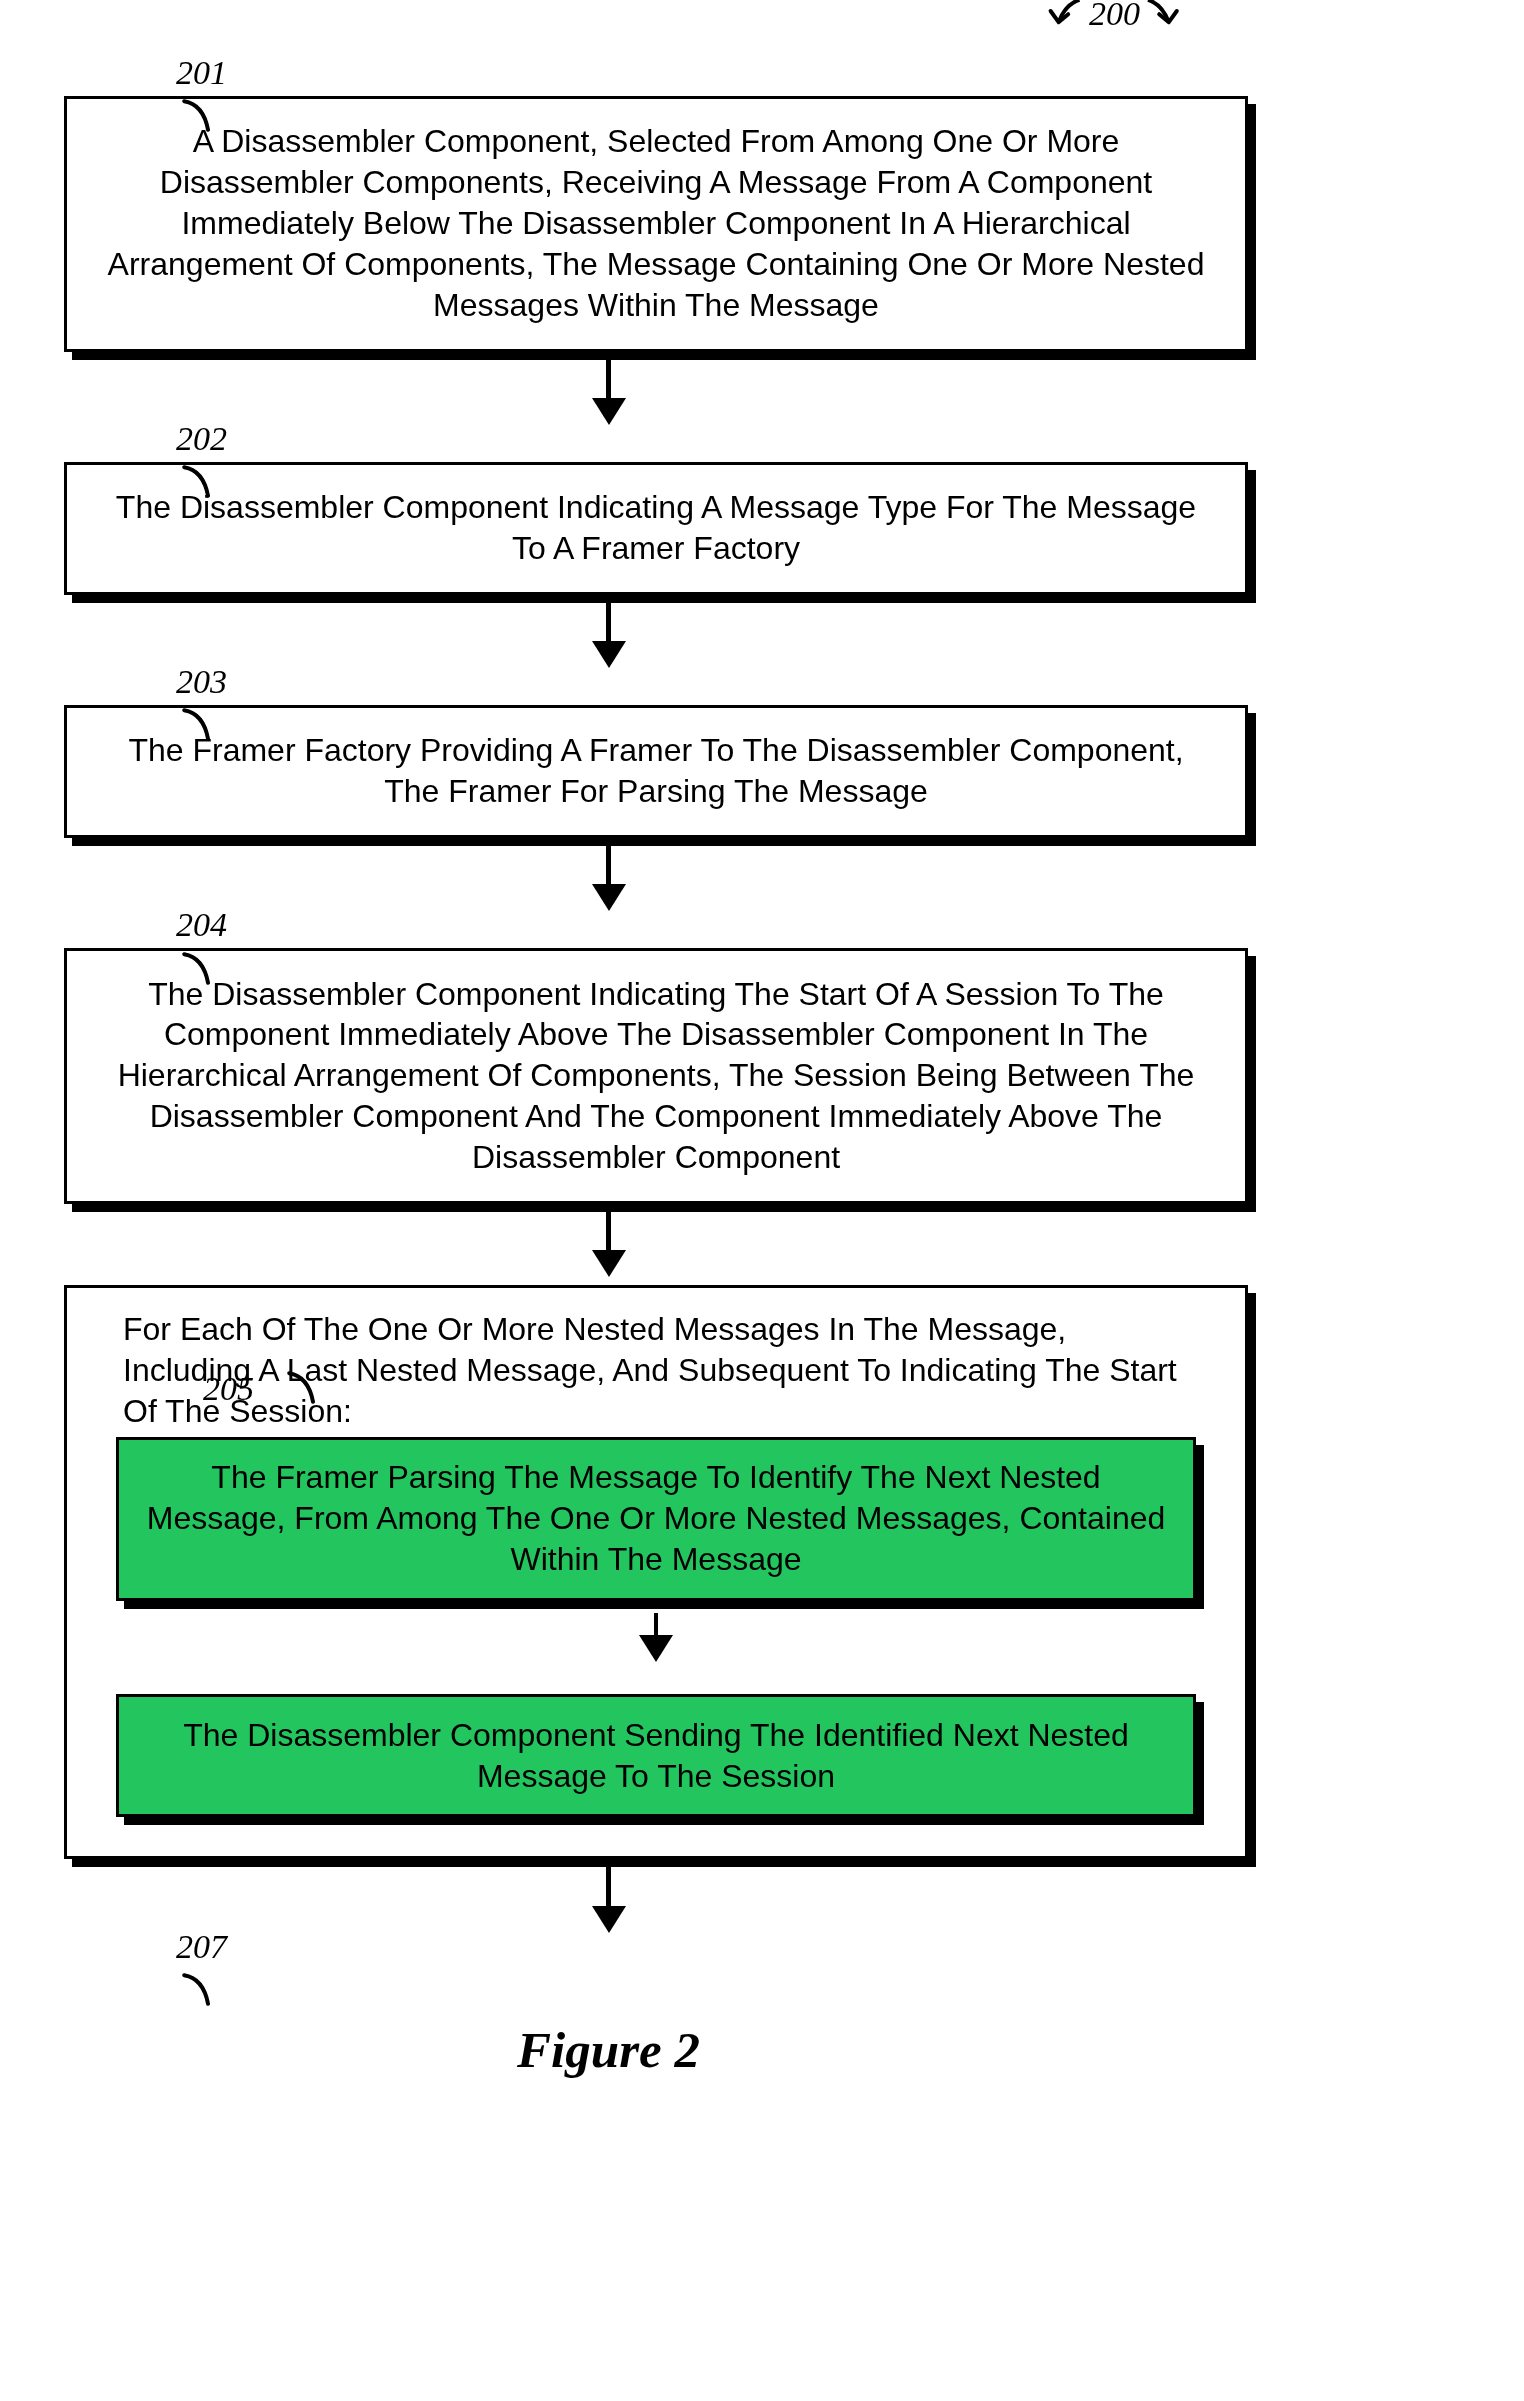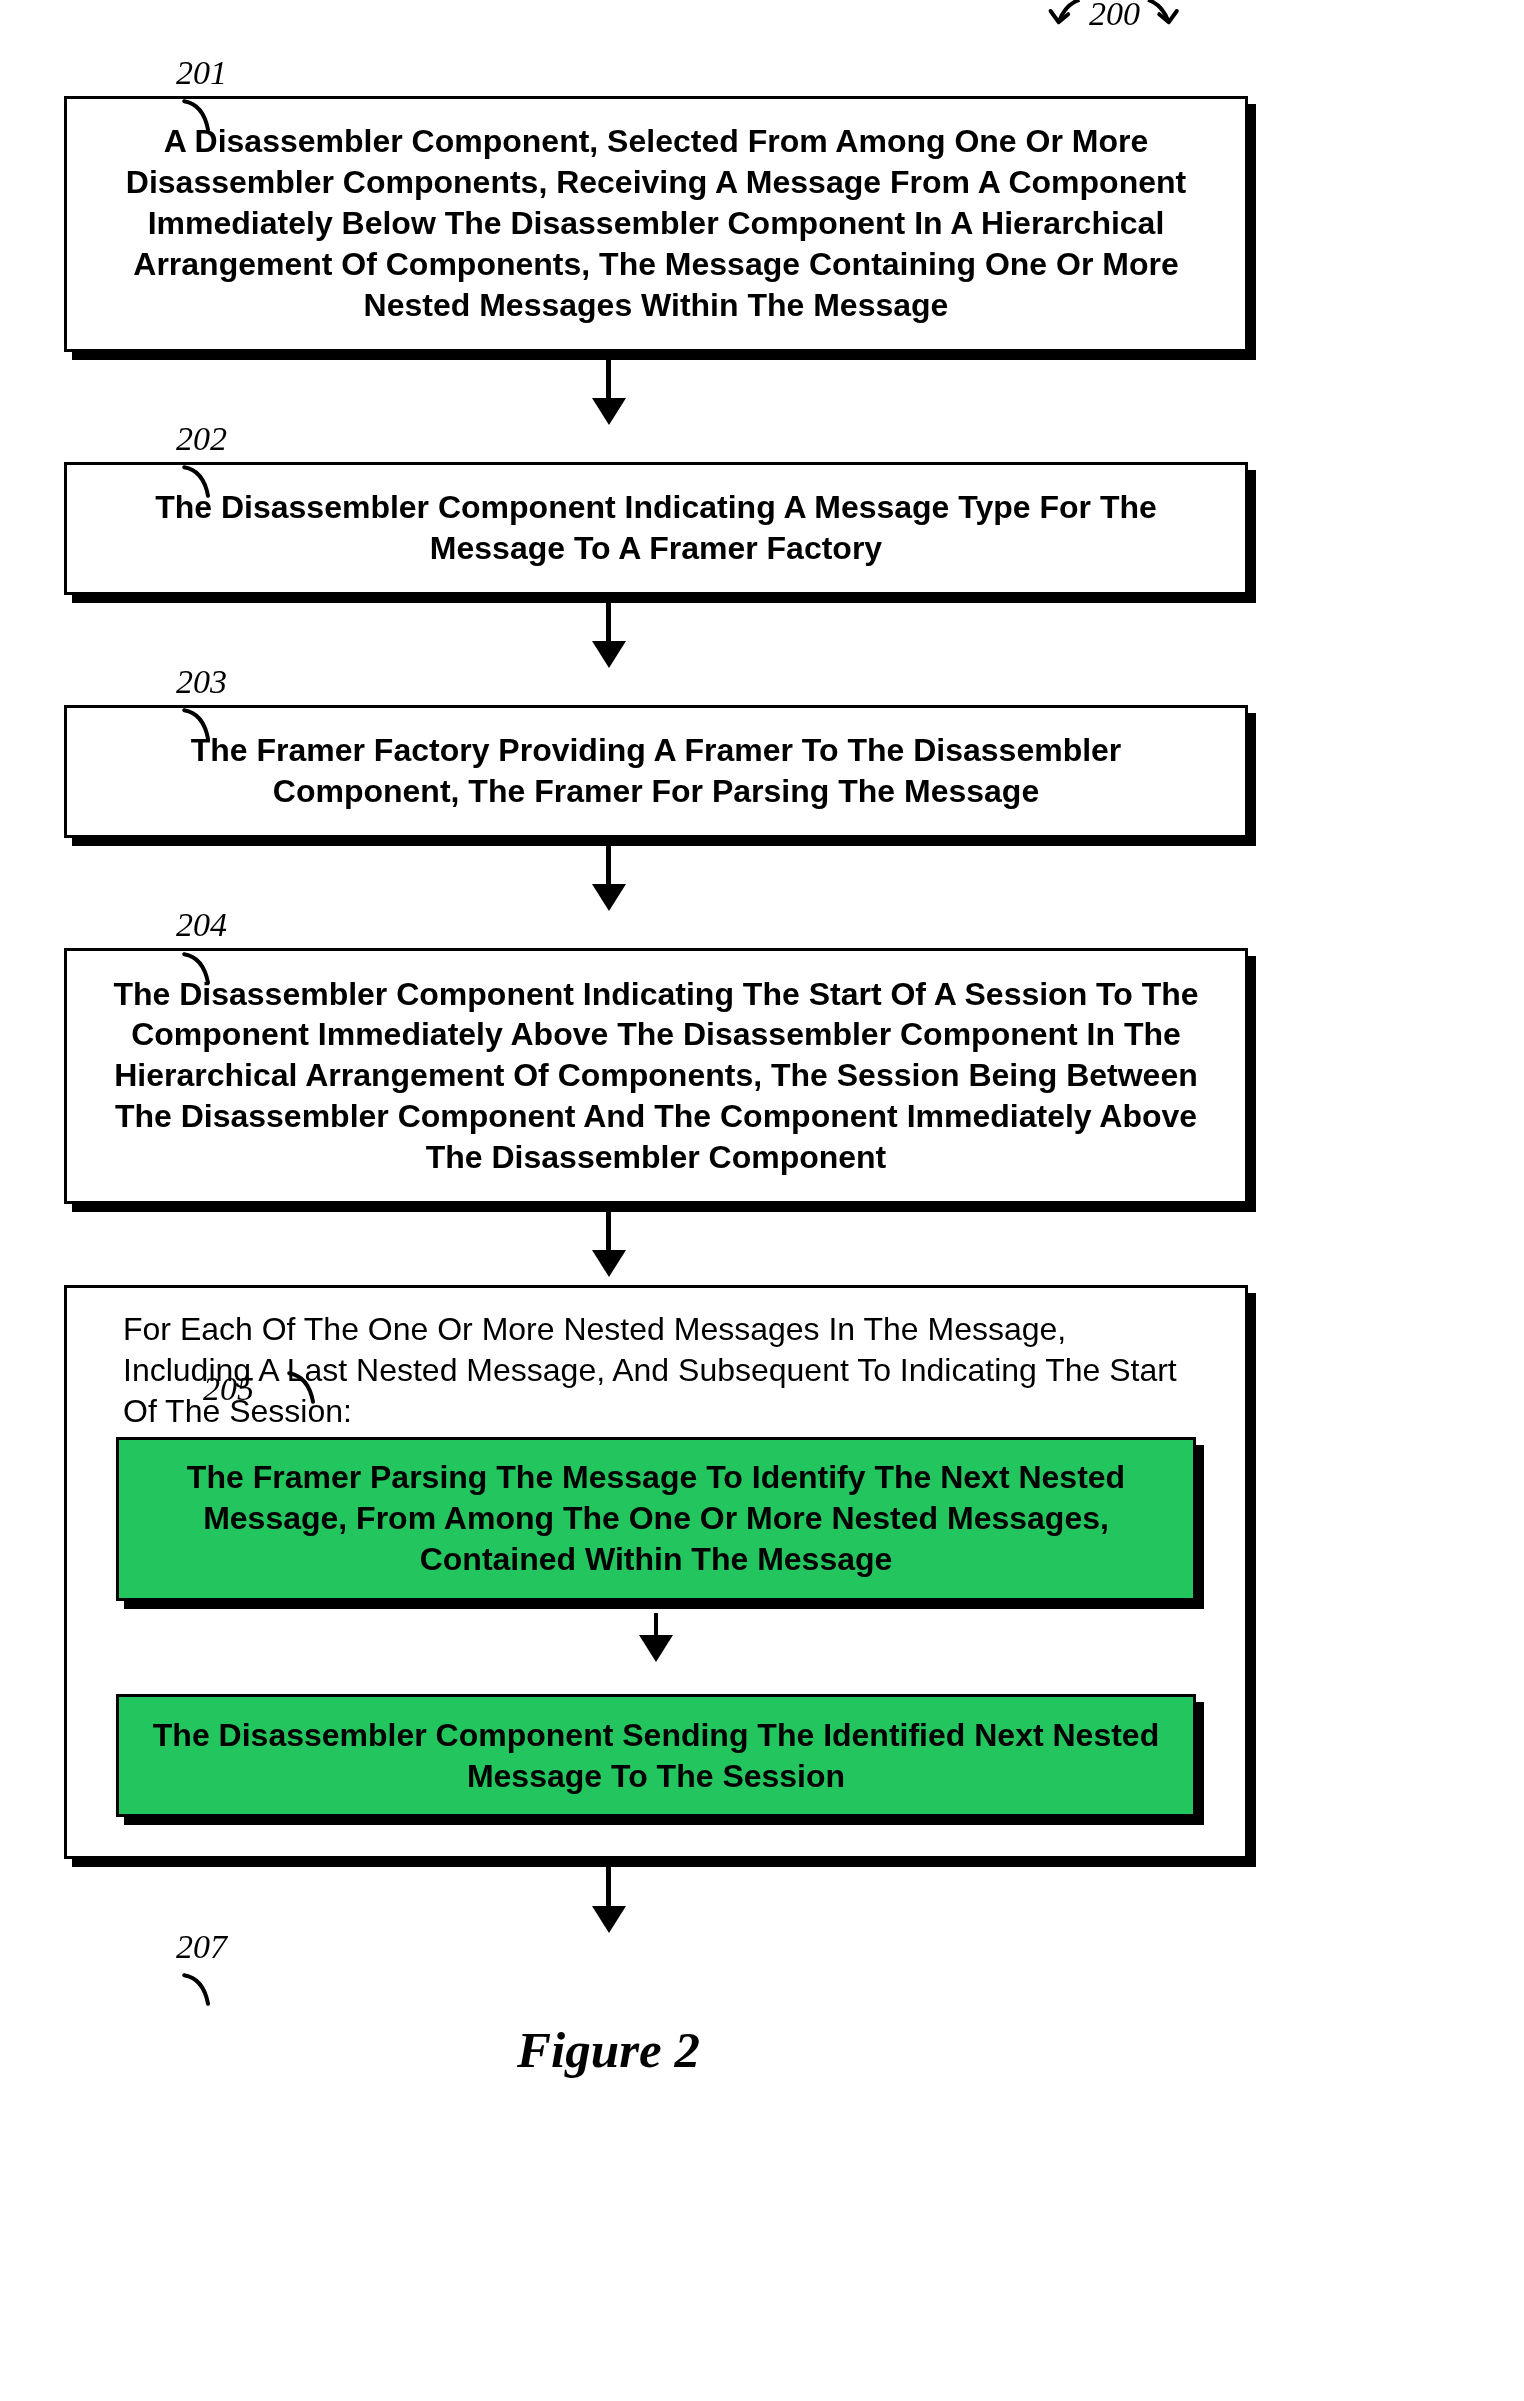--- a/index.html
+++ b/index.html
@@ -22,21 +22,20 @@
     box-shadow: 8px 8px 0 #000;
     padding: 22.4px 32px;
     margin: 0 auto;
     width: 1184px;
     box-sizing: border-box;
   }
   .box-text {
     font-size: 32px;
     line-height: 1.28;
     text-align: center;
-    font-weight: bold;
   }
   .ref-label {
     position: absolute;
     font-size: 34px;
     font-style: italic;
     font-family: "Times New Roman", serif;
     display: flex;
     align-items: flex-start;
   }
   .ref-label.outer {

